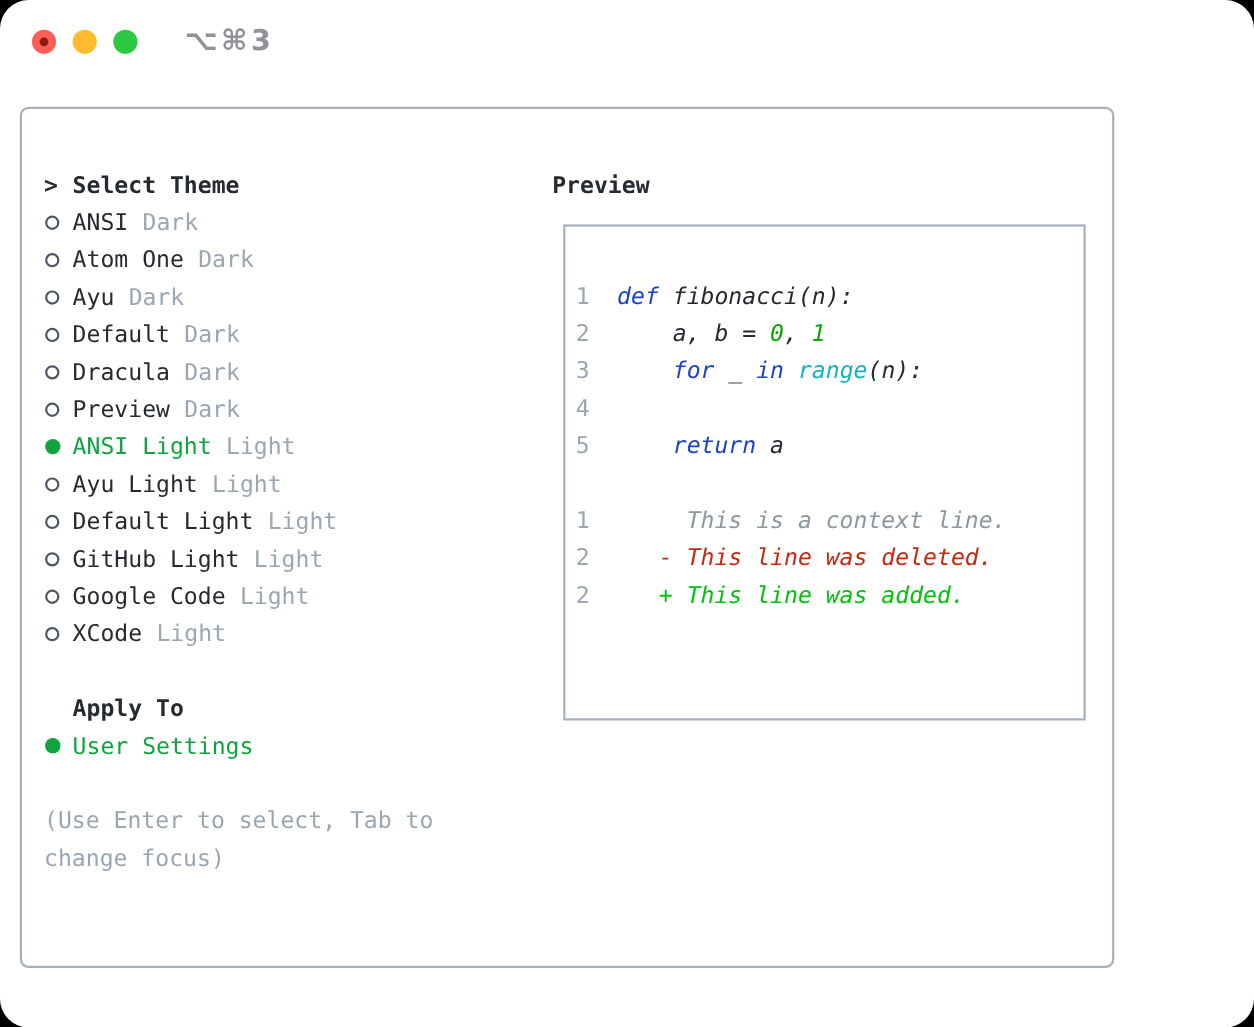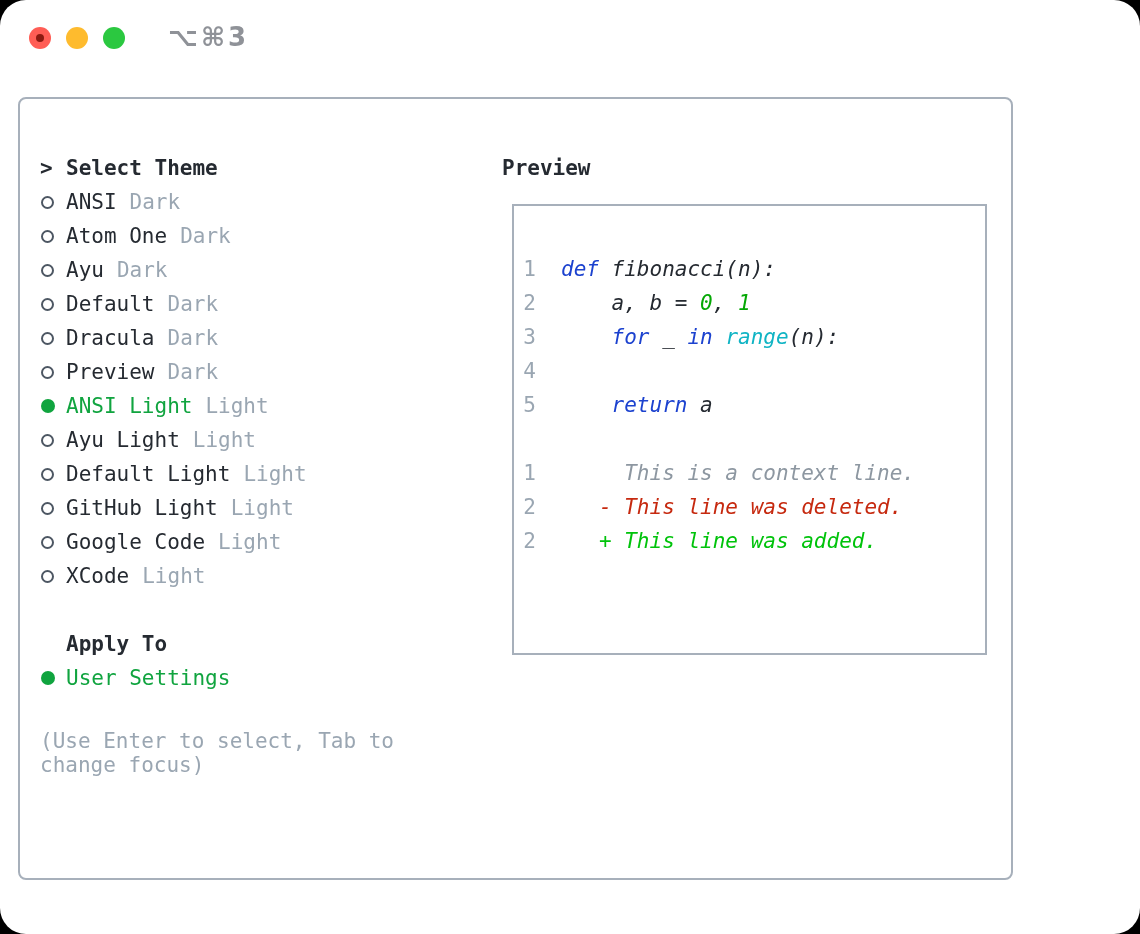--- a/index.html
+++ b/index.html
@@ -49,21 +49,21 @@
     width:14px;height:14px;border-radius:50%;
     background:var(--c-selection_green);margin-left:1px;
   }
   .bold{font-weight:700;}
   .arrow{font-weight:700;color:var(--c-fg);font-size:21px;}
   .theme-name{white-space:pre;}
   .theme-name.sel{color:var(--c-selection_green);}
   .variant{color:var(--c-muted);margin-left:13px;white-space:pre;}
   .apply-name.sel{color:var(--c-selection_green);}
   .hint{
-    width:380px;font-size:21px;line-height:24px;color:var(--c-muted);
+    width:380px;font-size:21px;line-height:34px;color:var(--c-muted);
   }
   
   .preview-heading{position:absolute;left:482px;top:52px;}
   .preview-box{
     position:absolute;left:492px;top:105px;width:471px;height:401px;
     border:2px solid var(--c-border);
     padding-top:46px;box-sizing:content-box;
   }
   .pline{display:flex;align-items:center;height:34px;font-size:21px;}
   .ln{width:22px;flex:none;text-align:right;color:var(--c-muted);white-space:pre;}

